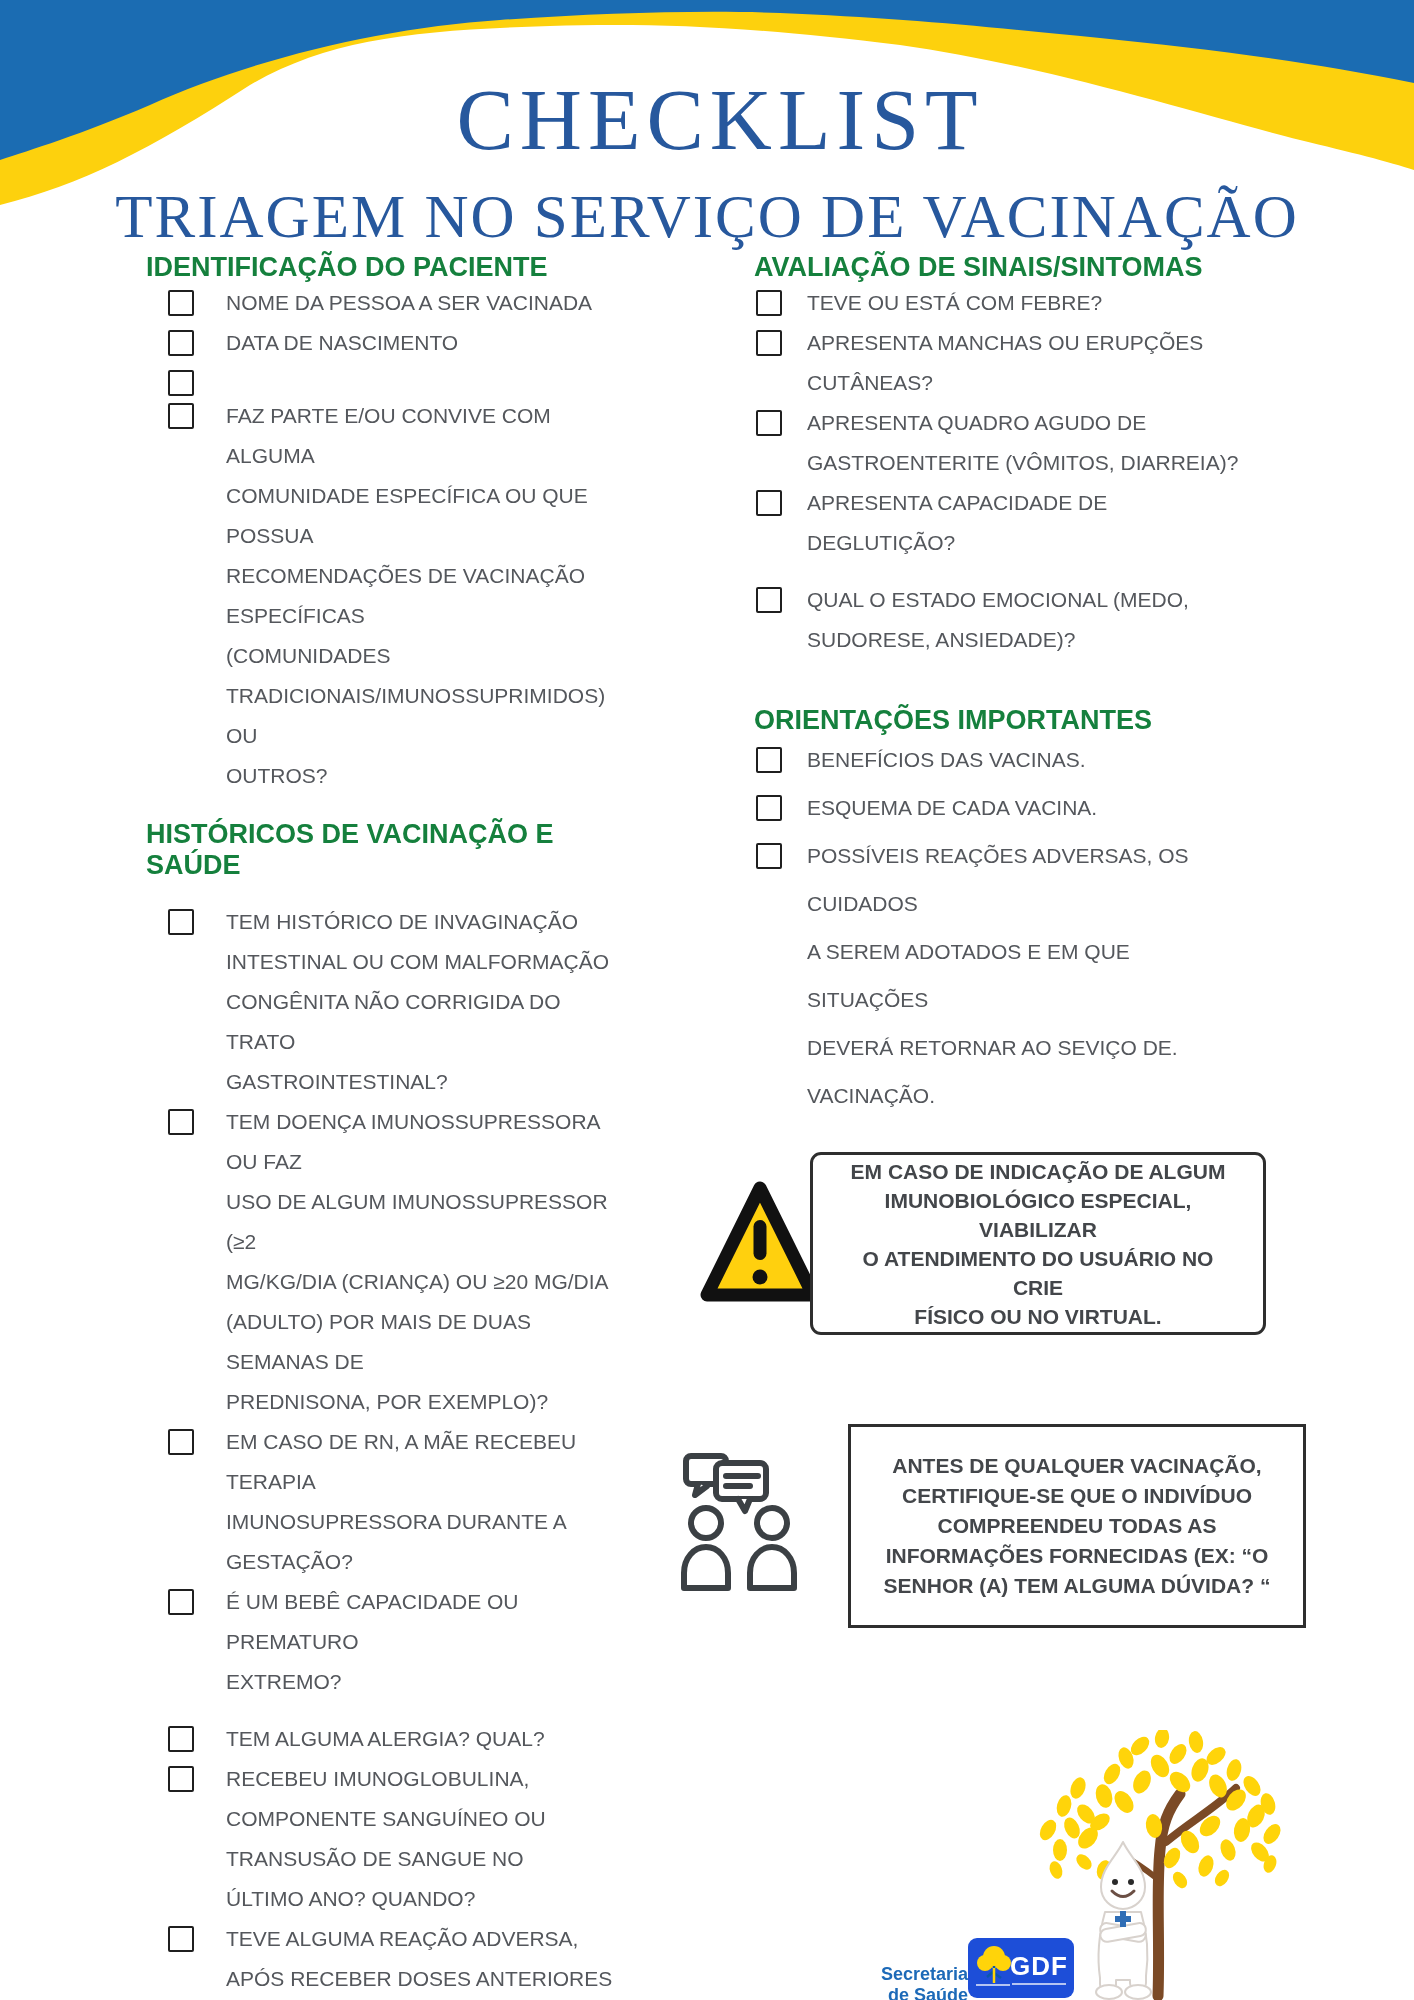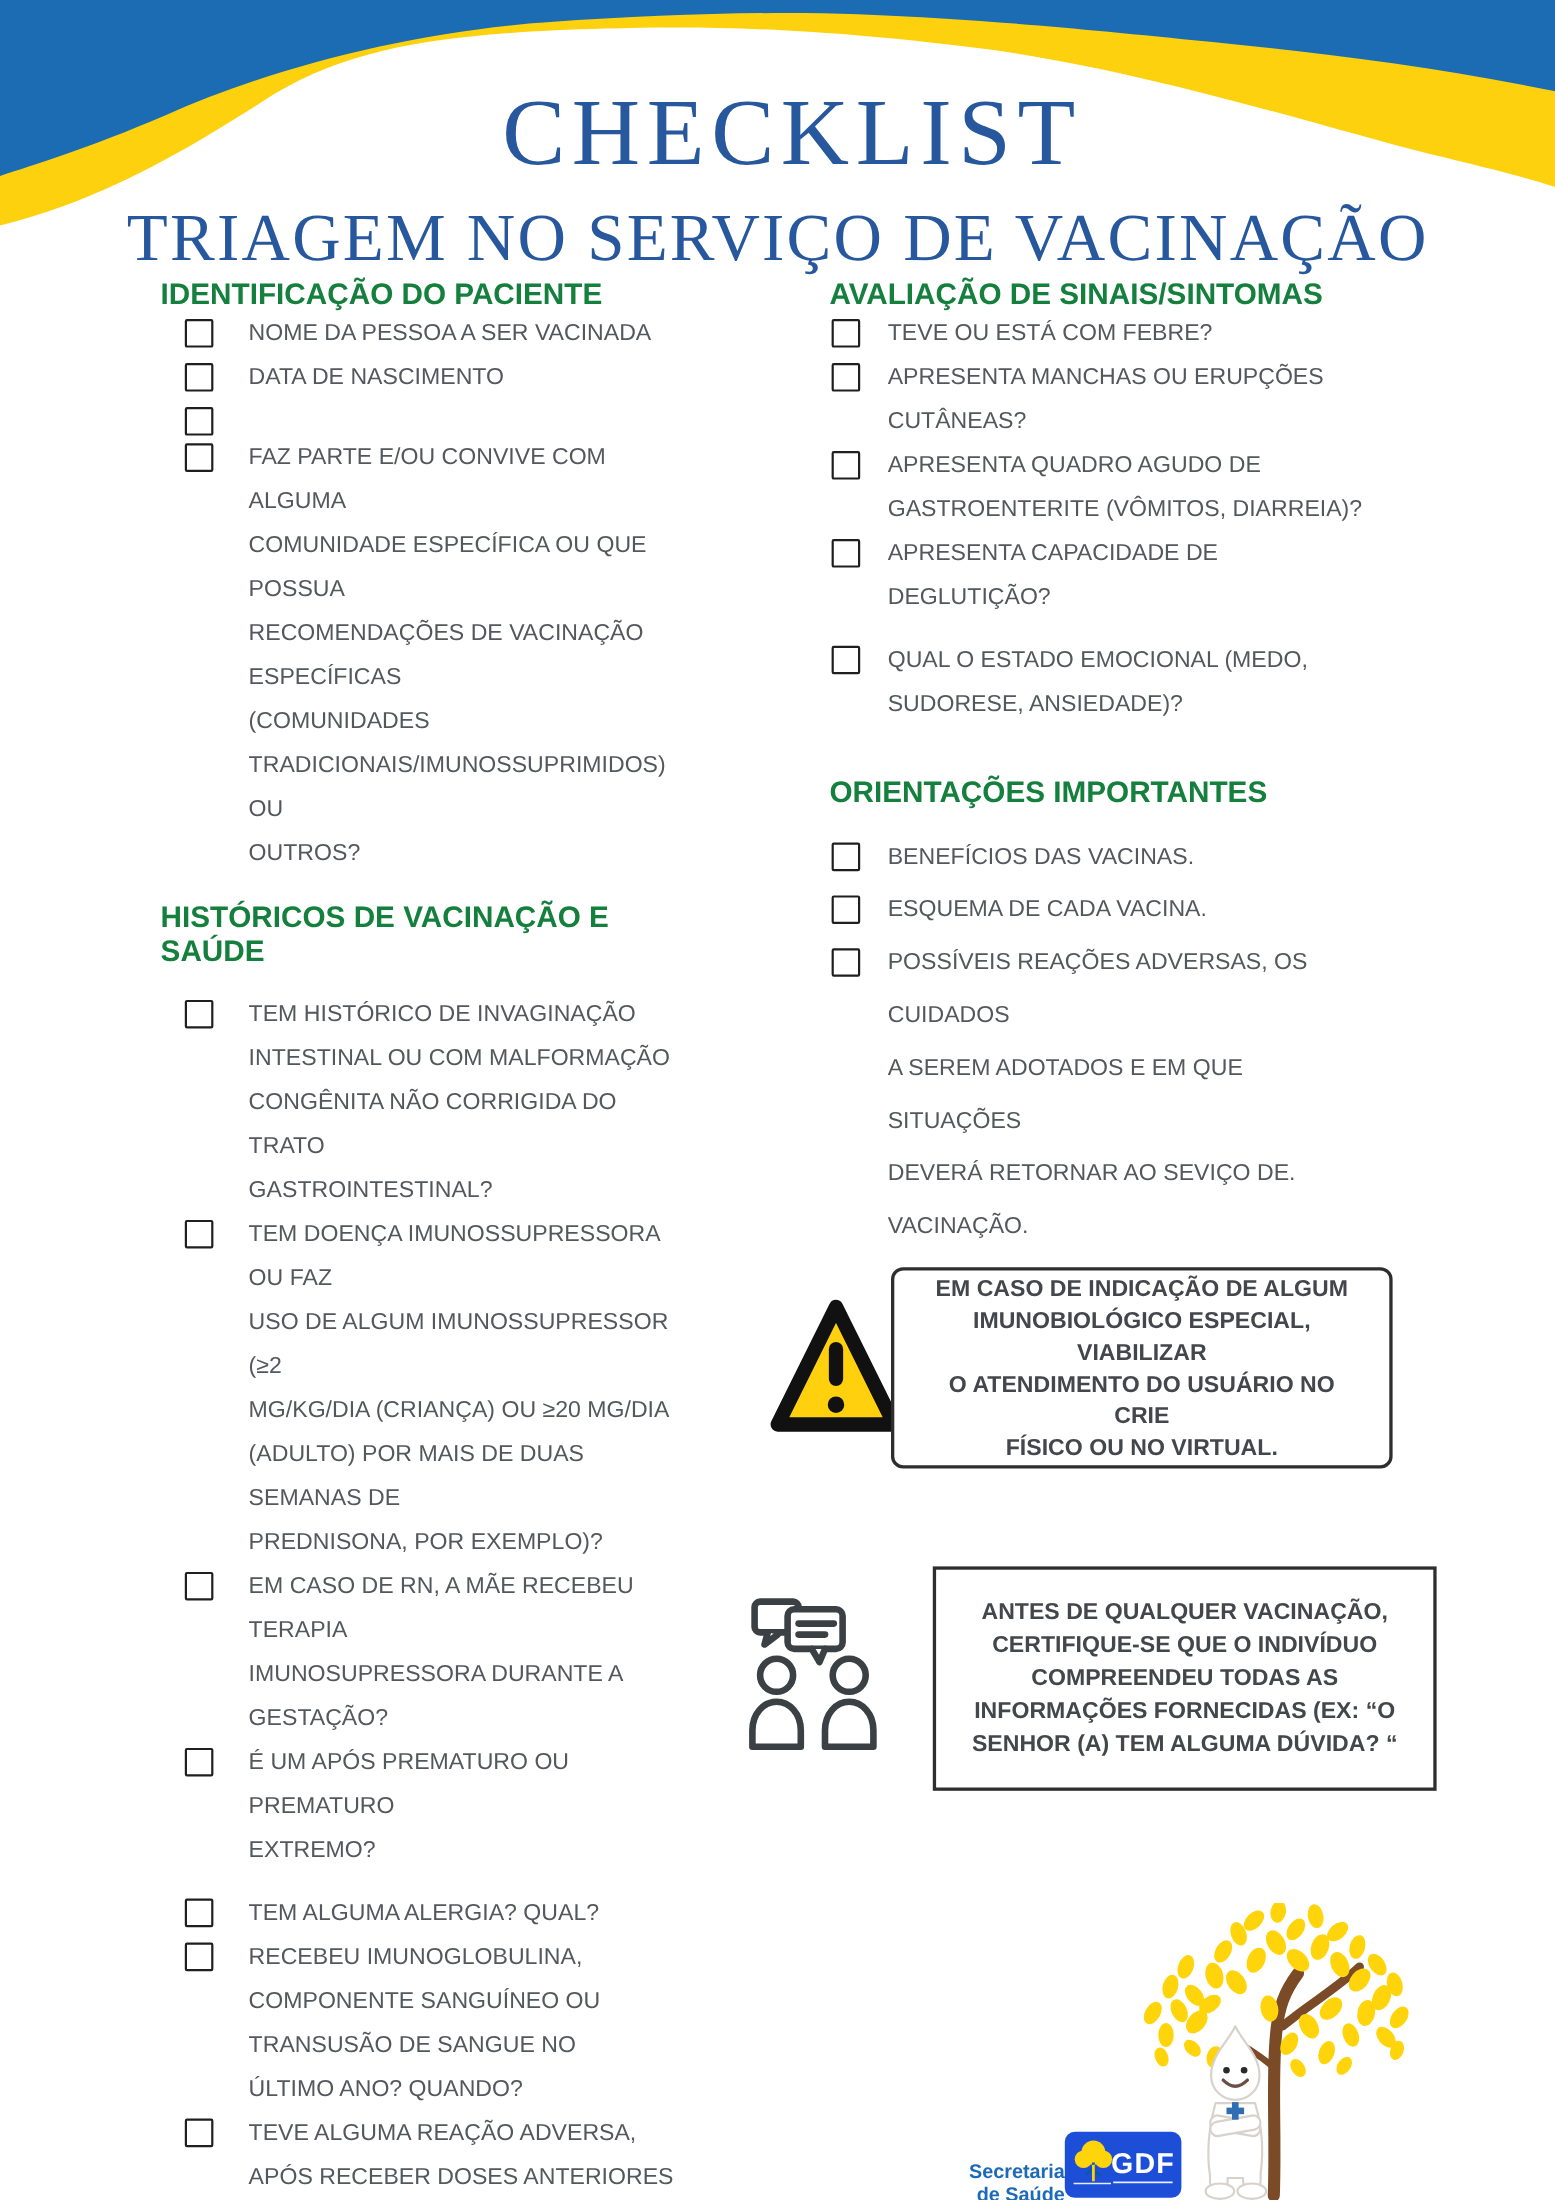--- a/index.html
+++ b/index.html
@@ -19,21 +19,21 @@
     font-family:"Liberation Serif","DejaVu Serif",serif;
     font-size:61px;letter-spacing:2px;color:#27589d;font-weight:400;
   }
   
   .col{position:absolute;top:252px;}
   .col-left{left:146px;width:470px;}
   .col-right{left:754px;width:500px;}
   h2.sec-title{margin:0;font-size:27px;line-height:31px;font-weight:700;color:#15803d;}
   .sec-head-1{margin-bottom:29px;}
   .col-left  .sec-head-2{margin-top:23px;margin-bottom:21px;}
-  .col-right .sec-head-2{margin-top:45px;margin-bottom:19px;}
+  .col-right .sec-head-2{margin-top:45px;}
   .row{display:flex;align-items:flex-start;}
   .cbx{flex:none;width:22px;height:22px;border:2.5px solid #1f1f1f;border-radius:2px;background:#fff;margin-top:7px;}
   .col-left  .cbx{margin-left:22px;margin-right:32px;}
   .col-right .cbx{margin-left:2px;margin-right:25px;}
   .label{font-size:21px;line-height:40px;color:#54575c;white-space:pre-line;}
   .lh48 .label{line-height:48px;}
   .lh48 .cbx{margin-top:11px;}
   .gap-sm{margin-top:17px;}
   
   .callout{
@@ -119,21 +119,21 @@
 PREDNISONA, POR EXEMPLO)?</span>
   </div>
   <div class="row">
     <span class="cbx"></span>
     <span class="label">EM CASO DE RN, A MÃE RECEBEU TERAPIA
 IMUNOSUPRESSORA DURANTE A
 GESTAÇÃO?</span>
   </div>
   <div class="row">
     <span class="cbx"></span>
-    <span class="label">É UM APÓS PREMATURO OU PREMATURO
+    <span class="label">É UM BEBÊ CAPACIDADE OU PREMATURO
 EXTREMO?</span>
   </div>
   <div class="row gap-sm">
     <span class="cbx"></span>
     <span class="label">TEM ALGUMA ALERGIA? QUAL?</span>
   </div>
   <div class="row">
     <span class="cbx"></span>
     <span class="label">RECEBEU IMUNOGLOBULINA,
 COMPONENTE SANGUÍNEO OU

